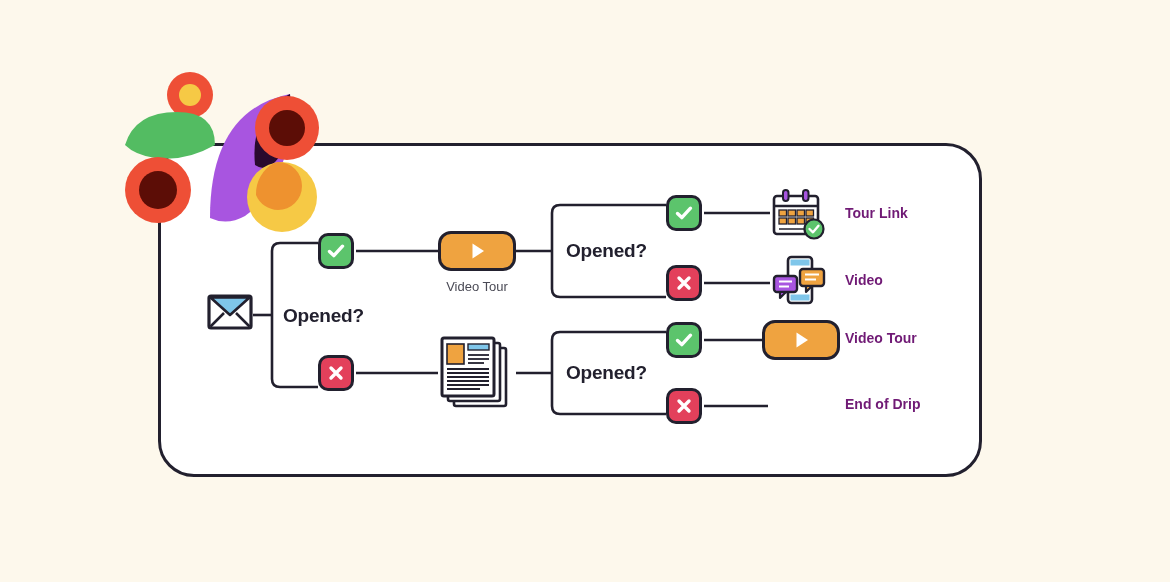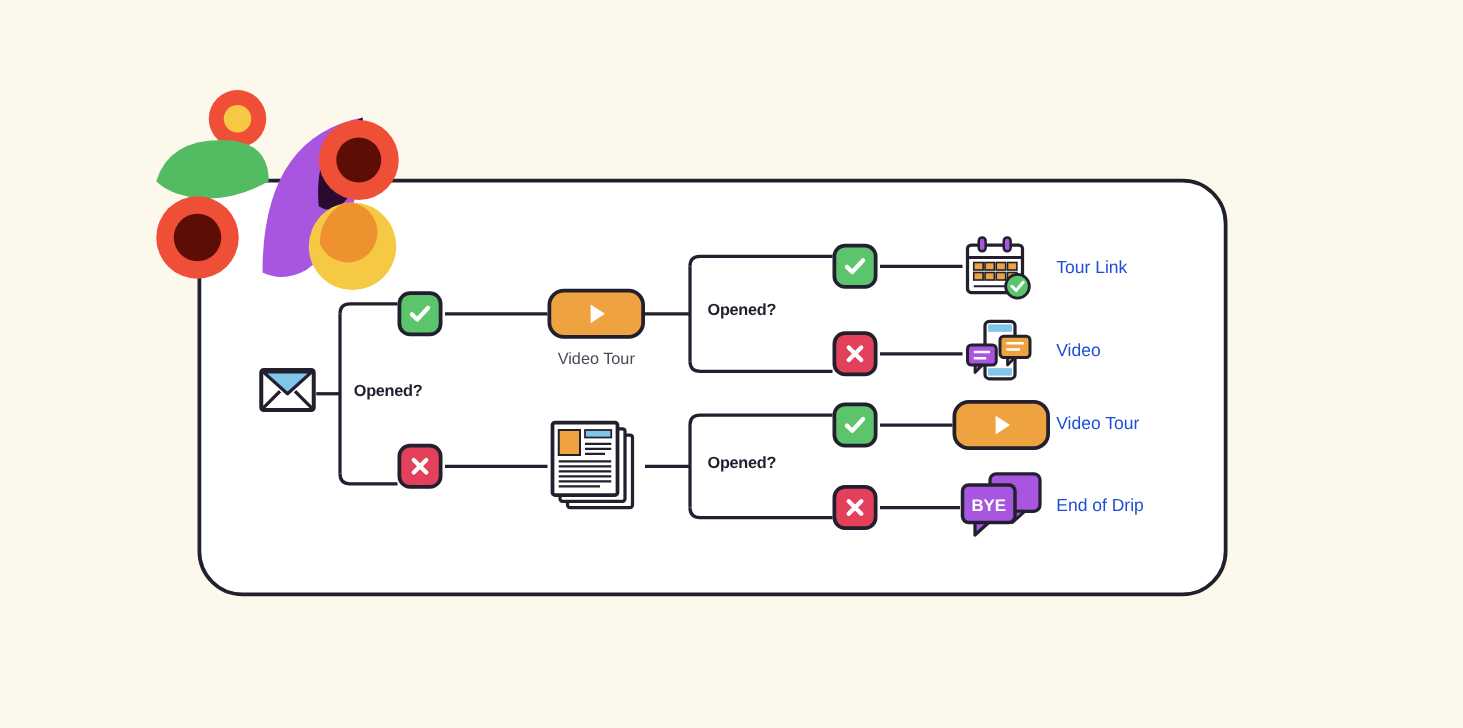--- a/index.html
+++ b/index.html
@@ -60,21 +60,21 @@
     border: 3px solid #22202E;
     border-radius: 10px;
     display: flex; align-items: center; justify-content: center;
   }
   .chip.yes { background: #5CC46C; }
   .chip.no  { background: #E3405B; }
   .chip svg { display: block; }
 
   
   .decision-label {
-    font-size: 13px;
+    font-size: 19px;
     font-weight: bold;
     color: #22202E;
     letter-spacing: -0.2px;
     white-space: nowrap;
   }
 
   
   .pill {
     width: 78px; height: 40px;
     background: #EFA340;
@@ -90,22 +90,23 @@
     color: #4A4A55;
     text-align: center;
     white-space: nowrap;
     line-height: 1.35;
   }
 
   
   .outcome-label {
     position: absolute;
     font-size: 14px;
-    color: #1d4ed8;
+    color: #701a75;
     white-space: nowrap;
+    font-weight: bold;
   }
 
   .icon-wrap { position: absolute; }
   .icon-wrap svg { display: block; }
 </style>
 </head>
 <body>
 
 <div id="stage">
 
@@ -295,30 +296,15 @@
     </svg>
   </div>
 
   <div class="node pill" style="left:762px; top:320px;">
     <svg width="24" height="24" viewBox="0 0 24 24" xmlns="http://www.w3.org/2000/svg">
       <path d="M7.5 4.5 L19 12 L7.5 19.5 Z" fill="#ffffff"></path>
     </svg>
   </div>
   <div class="outcome-label" style="left:845px; top:330px;">Video Tour</div>
 
-  <div class="icon-wrap" style="left:768px; top:377px;">
-    <svg width="72" height="56" viewBox="0 0 72 56" xmlns="http://www.w3.org/2000/svg">
-
-      <g>
-        <rect x="24" y="2" width="40" height="30" rx="5" fill="#A855E0" stroke="#22202E" stroke-width="2.6"></rect>
-        <path d="M42 32 L42 41 L52 32 Z" fill="#A855E0" stroke="#22202E" stroke-width="2.4" stroke-linejoin="round"></path>
-      </g>
-
-      <g>
-        <rect x="2" y="11" width="42" height="30" rx="5" fill="#A855E0" stroke="#22202E" stroke-width="2.8"></rect>
-        <path d="M12 41 L12 51 L23 41 Z" fill="#A855E0" stroke="#22202E" stroke-width="2.6" stroke-linejoin="round"></path>
-        <text x="23" y="31.5" font-family="Liberation Sans, sans-serif" font-size="13.5" font-weight="bold" fill="#ffffff" text-anchor="middle">BYE</text>
-      </g>
-    </svg>
-  </div>
   <div class="outcome-label" style="left:845px; top:396px;text-align:center;">End of Drip</div>
 
 </div>
 
 </body></html>

